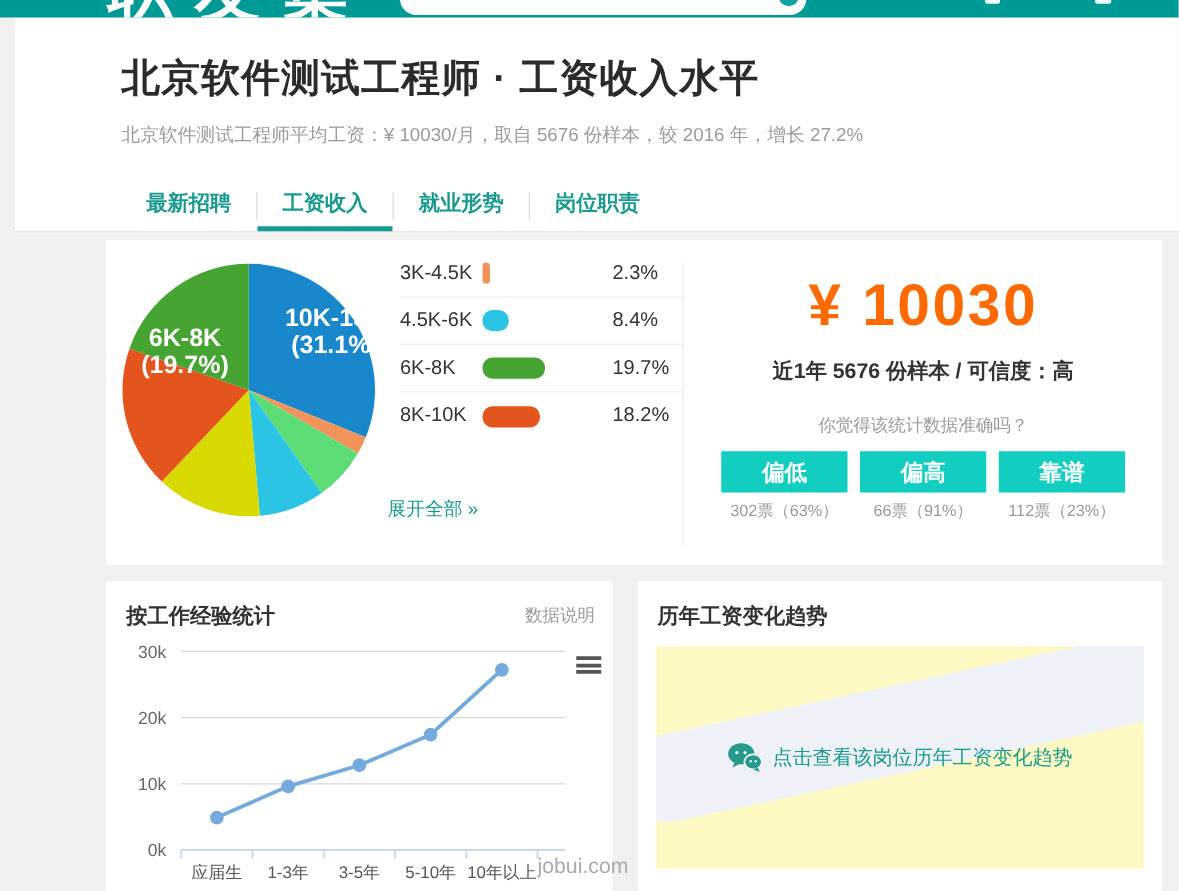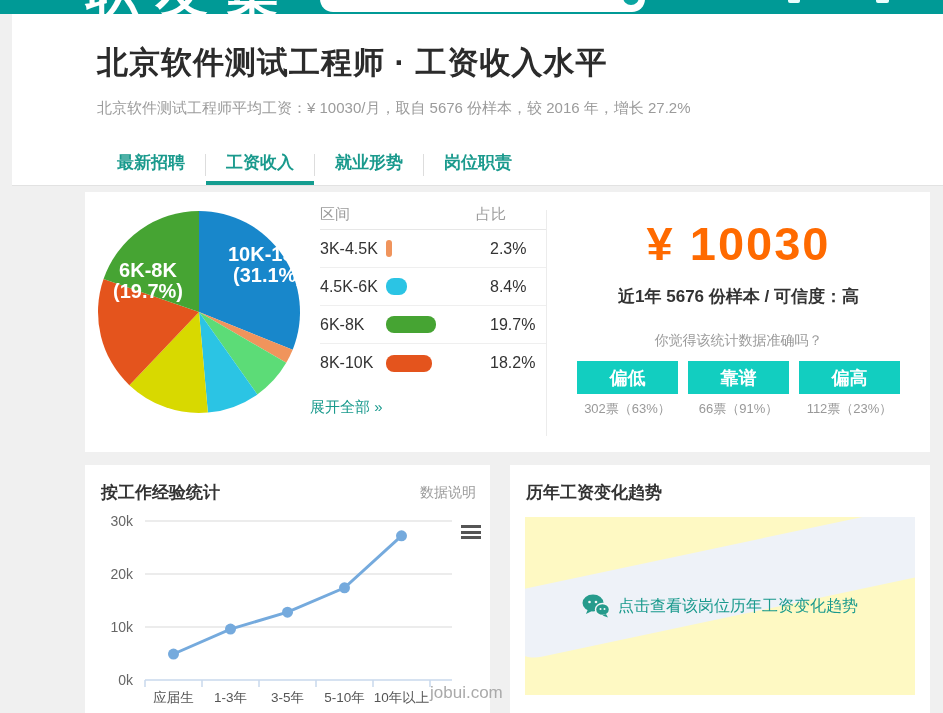--- a/index.html
+++ b/index.html
@@ -105,24 +105,20 @@
         <path d="M 106 106 L 164.33 188.45 A 101 101 0 0 1 114.87 206.61 Z" fill="#2bc4e4"></path>
         <path d="M 106 106 L 114.87 206.61 A 101 101 0 0 1 36.40 179.19 Z" fill="#d8d900"></path>
         <path d="M 106 106 L 36.40 179.19 A 101 101 0 0 1 10.55 72.98 Z" fill="#e4541d"></path>
         <path d="M 106 106 L 10.55 72.98 A 101 101 0 0 1 106.00 5.00 Z" fill="#46a433"></path>
         <text text-anchor="middle" fill="#fff" font-size="20" font-weight="bold"><tspan x="175" y="55">10K-15K</tspan><tspan x="175" y="76">(31.1%)</tspan></text>
         <text text-anchor="middle" fill="#fff" font-size="20" font-weight="bold"><tspan x="55" y="71">6K-8K</tspan><tspan x="55" y="92">(19.7%)</tspan></text>
       </svg>
   </div>
 
   <div class="dist-table">
-    <div class="dist-head">
-      <span class="c1">区间</span>
-      <span class="c2">占比</span>
-    </div>
     <div class="dist-row">
       <span class="range">3K-4.5K</span>
       <span class="bar" style="width: 5.865px; background: rgb(240, 148, 92);"></span>
       <span class="share">2.3%</span>
     </div>
     <div class="dist-row">
       <span class="range">4.5K-6K</span>
       <span class="bar" style="width: 21.42px; background: rgb(43, 196, 228);"></span>
       <span class="share">8.4%</span>
     </div>
@@ -140,22 +136,22 @@
   <div class="expand">展开全部 »</div>
 
   <div class="v-divider"></div>
 
   <div class="summary">
     <div class="avg">¥ 10030</div>
     <div class="sample">近1年 5676 份样本 / 可信度：高</div>
     <div class="question">你觉得该统计数据准确吗？</div>
     <div class="vote-btns">
       <button class="vote-btn">偏低</button>
+      <button class="vote-btn">偏高</button>
       <button class="vote-btn">靠谱</button>
-      <button class="vote-btn">偏高</button>
     </div>
     <div class="vote-counts">
       <span>302票（63%）</span>
       <span>66票（91%）</span>
       <span>112票（23%）</span>
     </div>
   </div>
 </div>
 
 <div class="card" id="card-exp">

